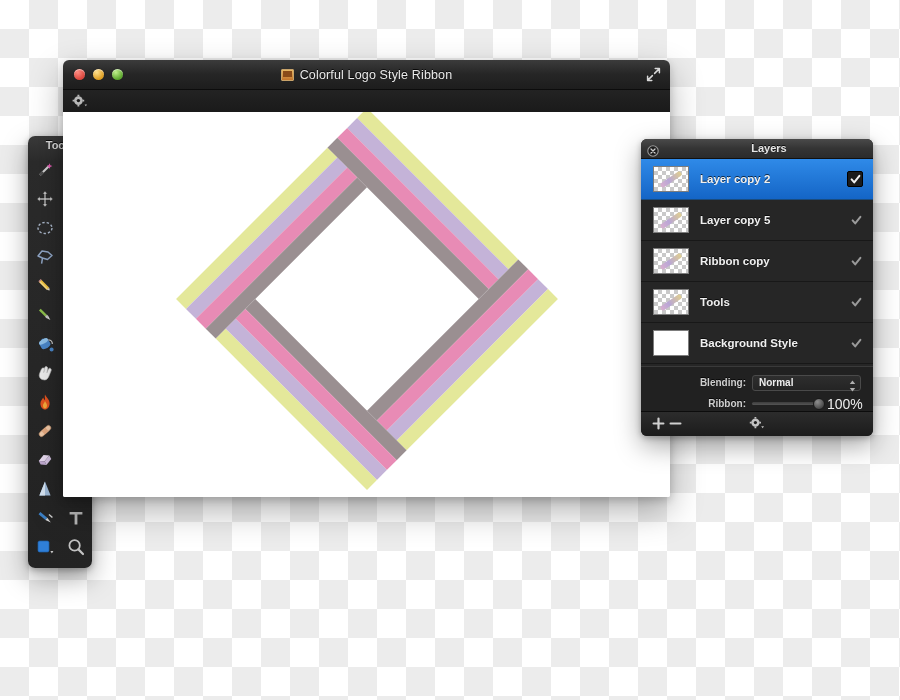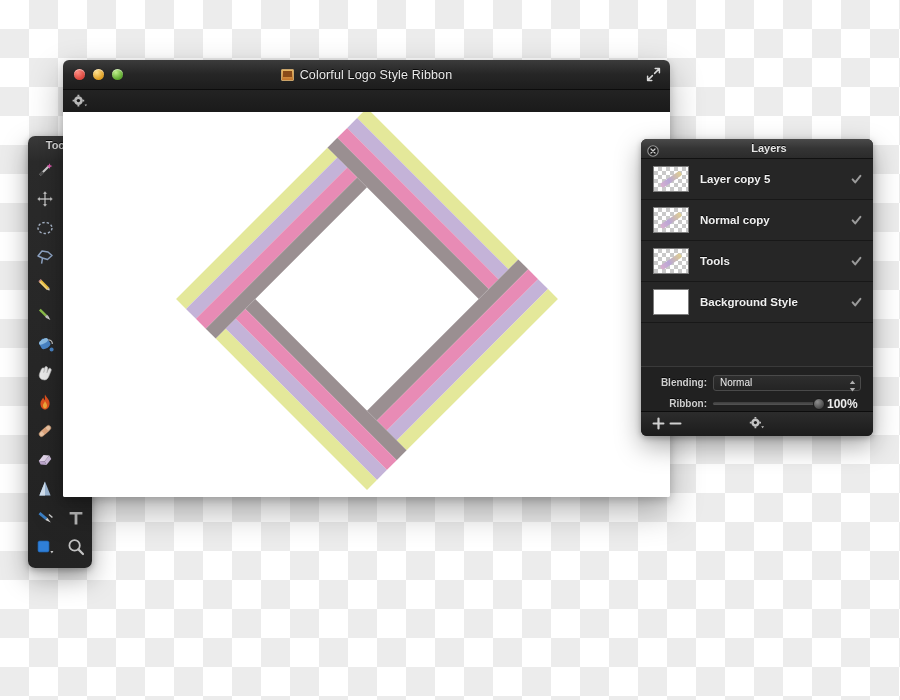--- a/index.html
+++ b/index.html
@@ -291,20 +291,21 @@
     background: #212121;
     border-top: 1px solid #3a3a3a;
     padding: 7px 12px 0 12px;
     box-sizing: border-box;
   }
   .ctl-row {
     display: flex;
     align-items: center;
     gap: 6px;
     height: 17px;
+    margin-left: 39px;
   }
   .ctl-label {
     color: #cfcfcf;
     font-size: 10px;
     font-weight: bold;
     text-align: right;
     text-shadow: 0 -1px 0 rgba(0,0,0,0.8);
   }
   #blending-label { width: 54px; }
   #opacity-label  { width: 54px; }
@@ -318,21 +319,21 @@
     position: relative;
     display: flex;
     align-items: center;
     padding-left: 6px;
     box-sizing: border-box;
     cursor: pointer;
   }
   .combo-value {
     color: #ededed;
     font-size: 10px;
-    font-weight: normal;
+    font-weight: bold;
   }
   .combo-stepper {
     position: absolute;
     right: 4px; top: 2px;
   }
 
   .slider-track {
     flex: 1 1 auto;
     height: 3px;
     background: linear-gradient(180deg,#3d3d3d,#555);
@@ -344,22 +345,23 @@
     position: absolute;
     right: -4px; top: -4px;
     width: 10px; height: 10px;
     border-radius: 50%;
     background: radial-gradient(circle at 35% 30%, #8e8e8e, #454545 75%);
     border: 1px solid #1a1a1a;
   }
   .opacity-value {
     width: 34px;
     color: #ededed;
-    font-size: 12px;
-    font-weight: bold;
+    font-size: 14px;
+    font-weight: normal;
+    text-align: center;
     flex: 0 0 auto;
   }
 
   #layers-footer {
     flex: 0 0 auto;
     height: 24px;
     background: linear-gradient(180deg,#2c2c2c,#1c1c1c);
     border-top: 1px solid #0c0c0c;
     position: relative;
   }
@@ -776,38 +778,49 @@
         <svg width="12" height="12" viewBox="0 0 12 12">
           <circle cx="6" cy="6" r="5.2" fill="#1d1d1d" stroke="#9a9a9a" stroke-width="1.1"></circle>
           <path d="M4 4 L8 8 M8 4 L4 8" stroke="#cfcfcf" stroke-width="1.3" stroke-linecap="round"></path>
         </svg>
       </div>
       <div id="layers-title">Layers</div>
     </div>
 
     <div id="layers-list">
 
+      <div class="layer-row selected">
+        <div class="layer-thumb">
+          <div class="thumb-stroke"></div>
+        </div>
+        <div class="layer-name">Layer copy 2</div>
+        <div class="layer-check boxed">
+          <svg width="11" height="11" viewBox="0 0 11 11">
+              <path d="M1.6 5.4 L4.2 8.4 L9.4 1.8" stroke="#f0f0f0" stroke-width="2" fill="none" stroke-linecap="round" stroke-linejoin="round"></path>
+            </svg>
+        </div>
+      </div>
 
       <div class="layer-row">
         <div class="layer-thumb">
           <div class="thumb-stroke"></div>
         </div>
         <div class="layer-name">Layer copy 5</div>
         <div class="layer-check">
           <svg width="11" height="11" viewBox="0 0 11 11">
               <path d="M1.6 5.4 L4.2 8.4 L9.4 1.8" stroke="#9a9a9a" stroke-width="2" fill="none" stroke-linecap="round" stroke-linejoin="round"></path>
             </svg>
         </div>
       </div>
 
       <div class="layer-row">
         <div class="layer-thumb">
           <div class="thumb-stroke"></div>
         </div>
-        <div class="layer-name">Normal copy</div>
+        <div class="layer-name">Ribbon copy</div>
         <div class="layer-check">
           <svg width="11" height="11" viewBox="0 0 11 11">
               <path d="M1.6 5.4 L4.2 8.4 L9.4 1.8" stroke="#9a9a9a" stroke-width="2" fill="none" stroke-linecap="round" stroke-linejoin="round"></path>
             </svg>
         </div>
       </div>
 
       <div class="layer-row">
         <div class="layer-thumb">
           <div class="thumb-stroke"></div>

